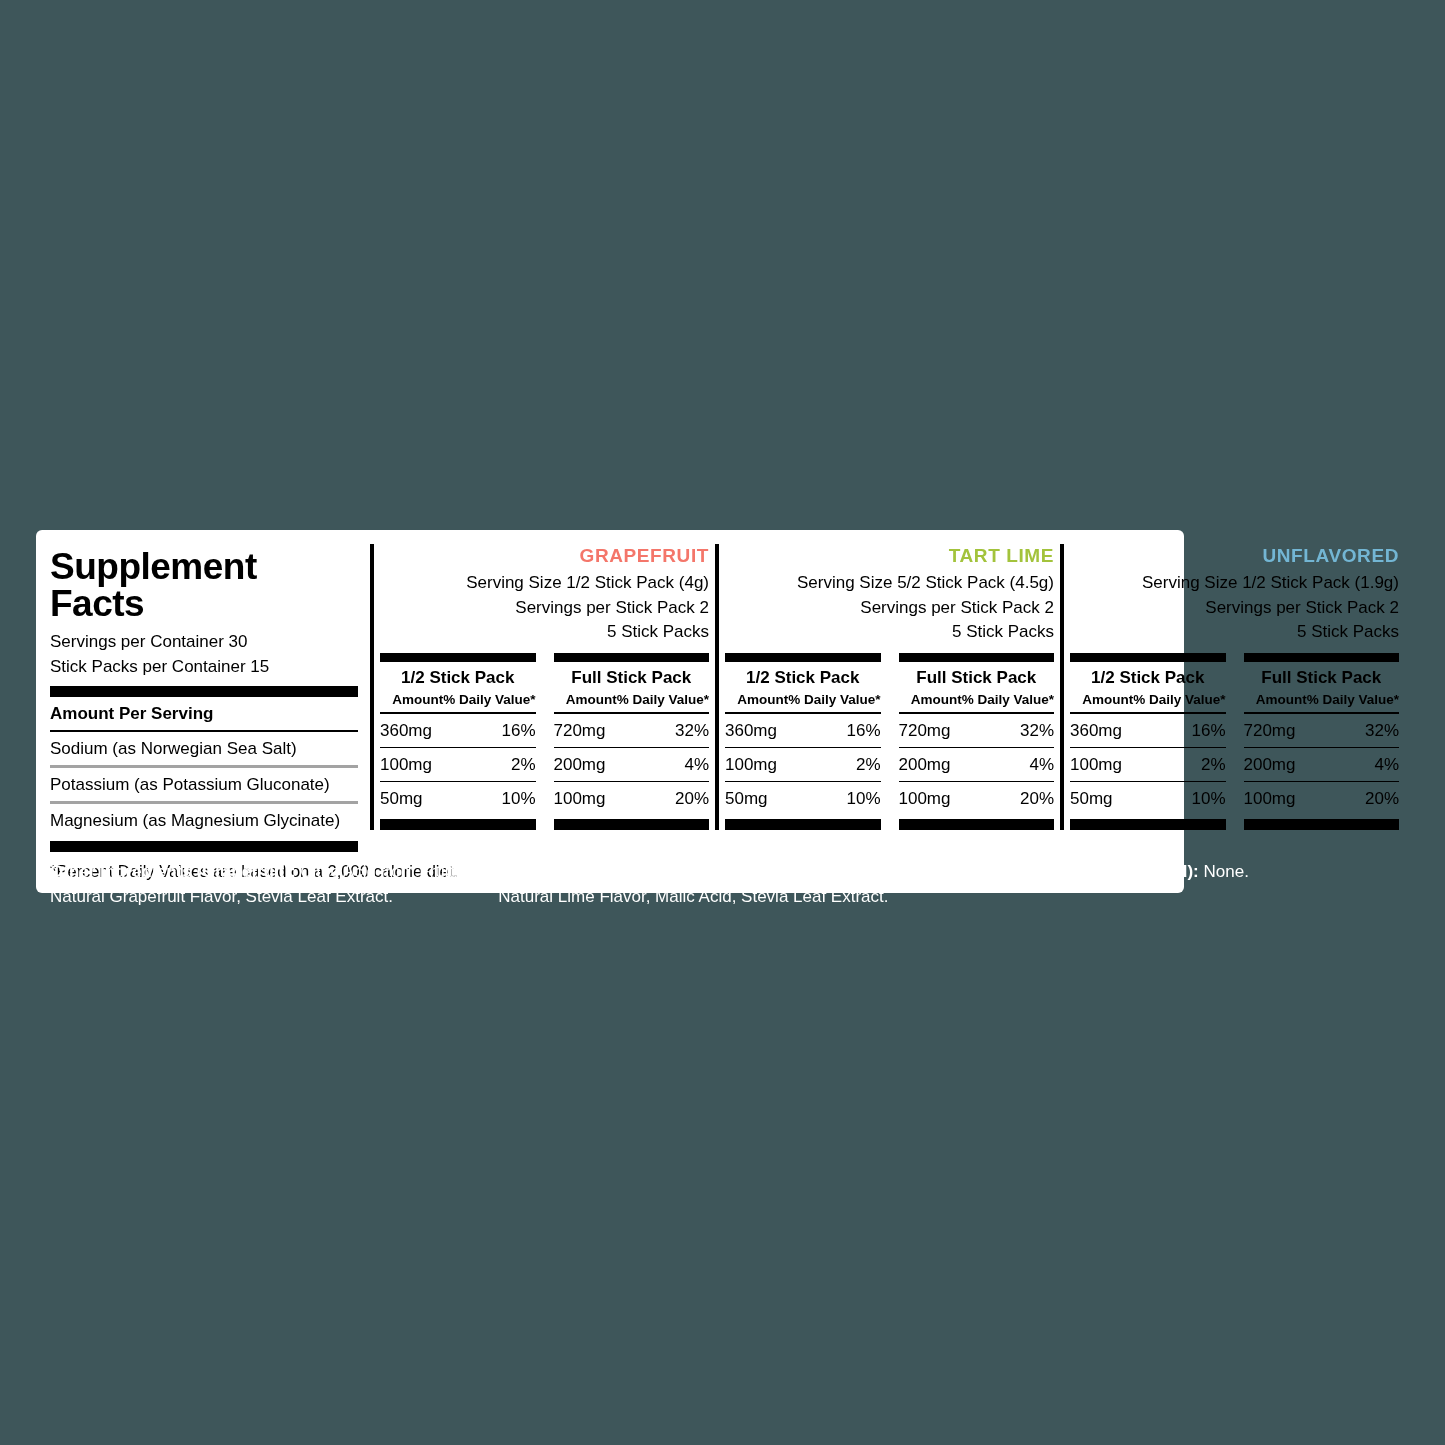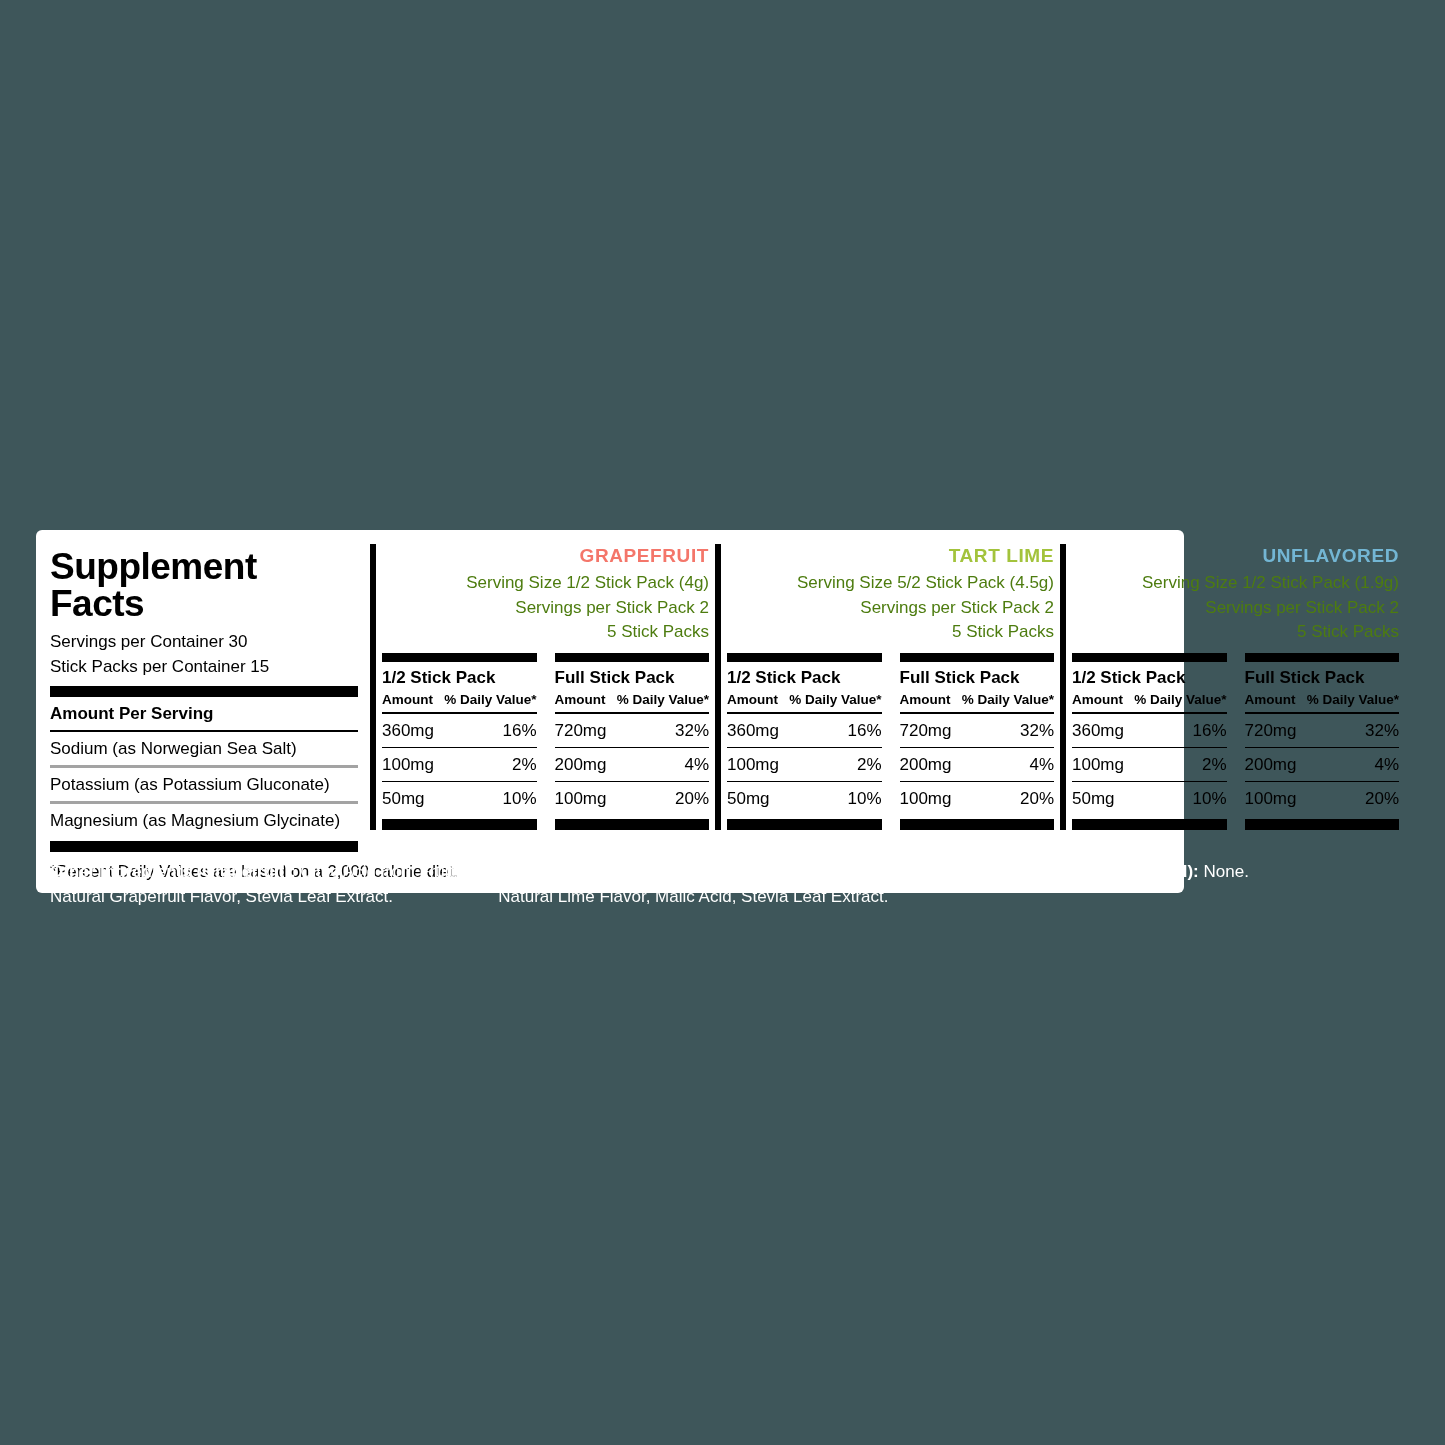--- a/index.html
+++ b/index.html
@@ -75,63 +75,64 @@
     background: #000;
     margin-top: 4px;
   }
 
   
   .flavor-col {
     flex: 0 0 345px;
     width: 345px;
     box-sizing: border-box;
     padding: 0 6px;
-    border-left: 6px solid #000000;
+    border-left: 4px solid #000000;
     position: relative;
   }
   .flavor-name {
     text-align: right;
     font-size: 19px;
     font-weight: bold;
     letter-spacing: 0.6px;
     line-height: 1.1;
     margin: 2px 0 4px 0;
   }
   .serving-line {
     text-align: right;
     font-size: 17px;
-    color: #4d7c0f;
+    color: #000000;
     line-height: 1.45;
     white-space: nowrap;
   }
 
   .subcols {
     display: flex;
     margin-top: 8px;
   }
   .subcol {
     flex: 1 1 50%;
     box-sizing: border-box;
   }
   .subcol.left-sub { padding-right: 9px; }
   .subcol.right-sub { padding-left: 9px; }
 
   .sub-top-bar {
     height: 9px;
     background: #000;
   }
   .sub-head {
+    text-align: center;
     font-size: 17px;
     font-weight: bold;
     color: #000;
     padding: 6px 0 4px 0;
   }
   .sub-colhead {
     display: flex;
-    justify-content: space-between;
+    justify-content: flex-end;
     font-size: 13.5px;
     font-weight: bold;
     color: #000;
     padding-bottom: 5px;
     border-bottom: 2px solid #000;
   }
   .val-row {
     display: flex;
     justify-content: space-between;
     font-size: 17px;

